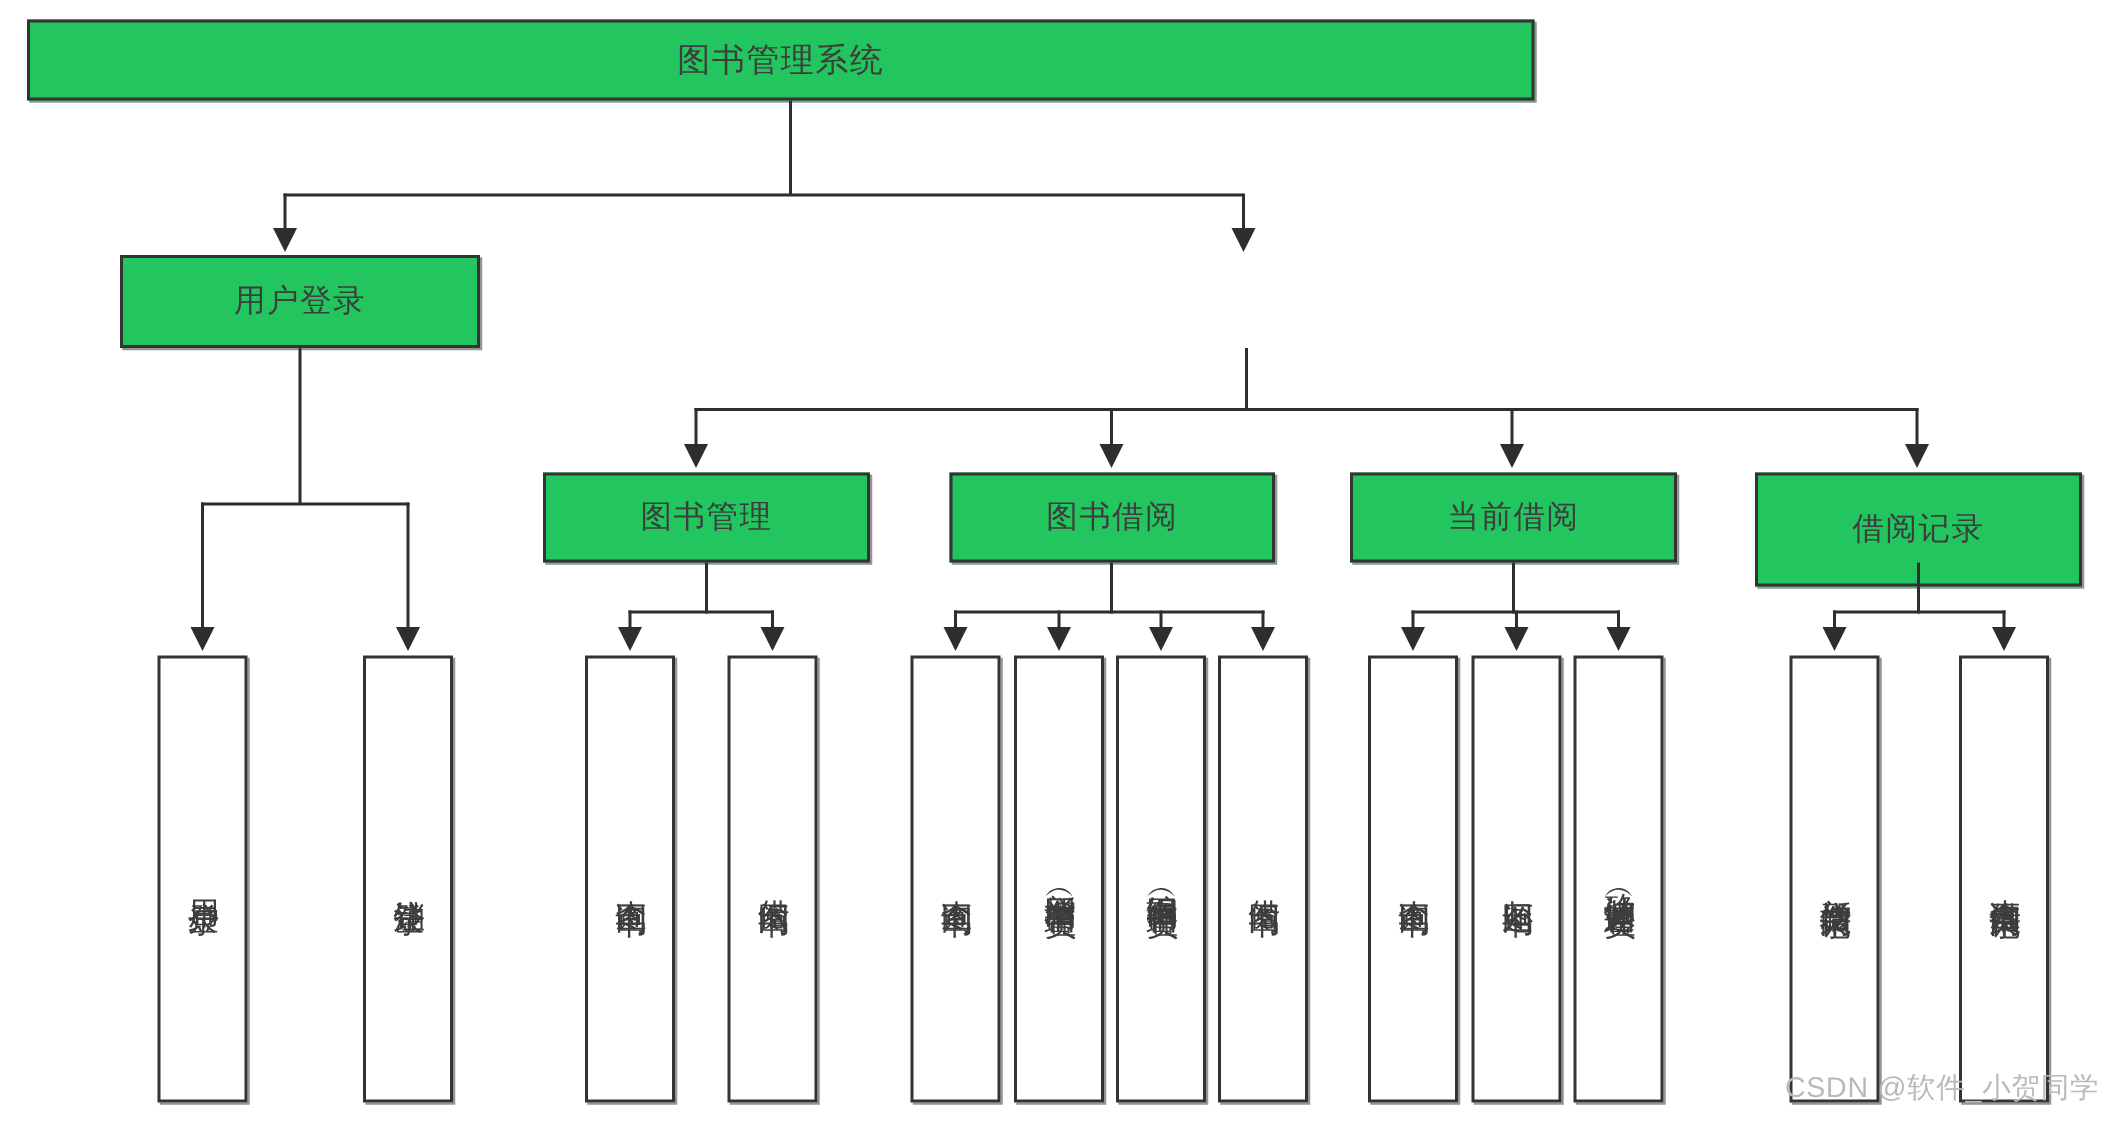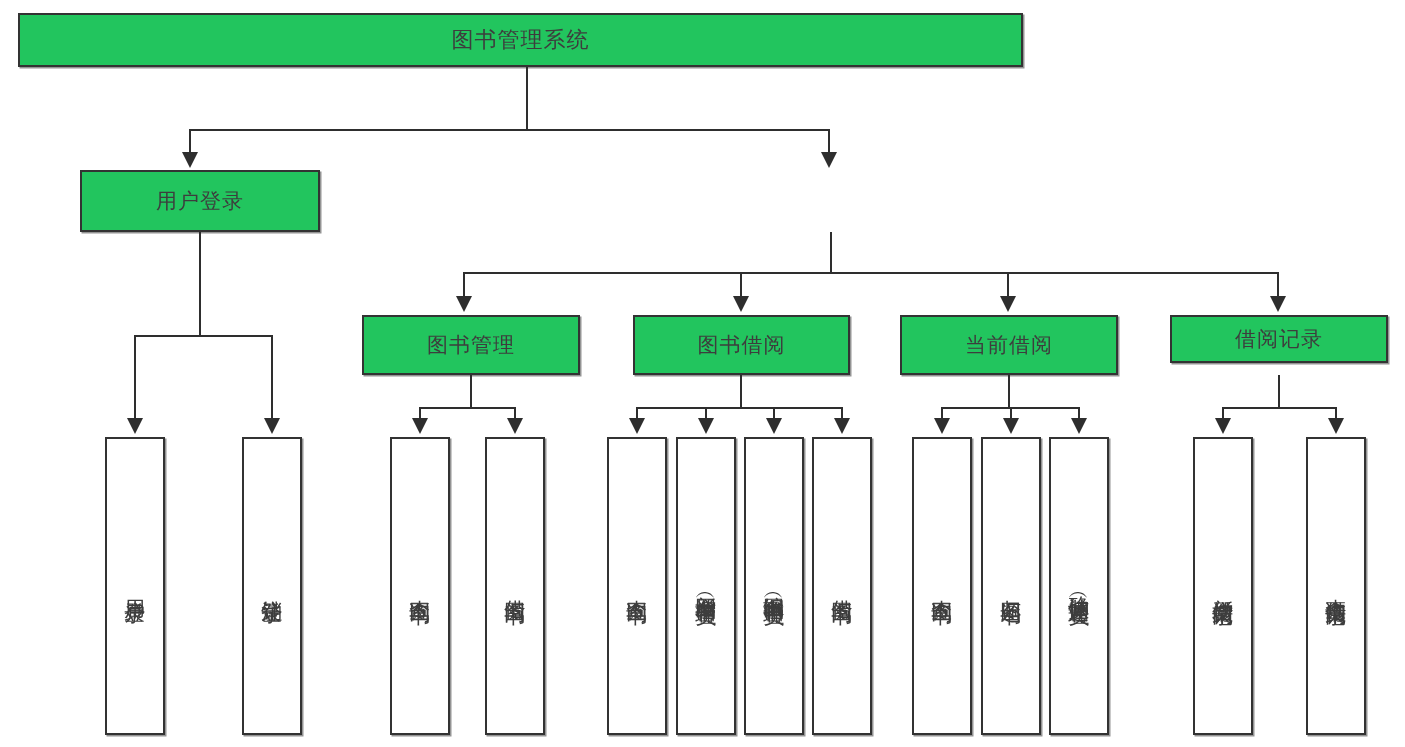--- a/index.html
+++ b/index.html
@@ -127,21 +127,21 @@
 
   <div class="node" style="left:362px; top:315px; width:218px; height:60px;">
     <span class="node-label">图书管理</span>
   </div>
   <div class="node" style="left:900px; top:315px; width:218px; height:60px;">
     <span class="node-label">当前借阅</span>
   </div>
   <div class="node" style="left:633px; top:315px; width:217px; height:60px;">
     <span class="node-label">图书借阅</span>
   </div>
-  <div class="node" style="left:1170px; top:315px; width:218px; height:48px;">
+  <div class="node" style="left:1170px; top:315px; width:218px; height:76px;">
     <span class="node-label">借阅记录</span>
   </div>
 
   <div class="edge edge-v" style="left:470px; top:375px; width:2px; height:34px;"></div>
   <div class="edge edge-h" style="left:419px; top:407px; width:97px; height:2px;"></div>
   <div class="edge edge-v" style="left:419px; top:407px; width:2px; height:12px;"></div>
   <div class="arrow" style="left:412px; top:418px;"></div>
   <div class="edge edge-v" style="left:514px; top:407px; width:2px; height:12px;"></div>
   <div class="arrow" style="left:507px; top:418px;"></div>
 
@@ -209,14 +209,15 @@
     <span class="leaf-label">确认归还（管理员）</span>
   </div>
 
   <div class="leaf" style="left:1193px; top:437px; width:60px; height:298px;">
     <span class="leaf-label">新增借阅记录</span>
   </div>
   <div class="leaf" style="left:1306px; top:437px; width:60px; height:298px;">
     <span class="leaf-label">查询借阅记录</span>
   </div>
 
+  <div class="watermark" style="left:1190px; top:712px;">CSDN @软件_小贺同学</div>
 
 </div>
 
 </body></html>

